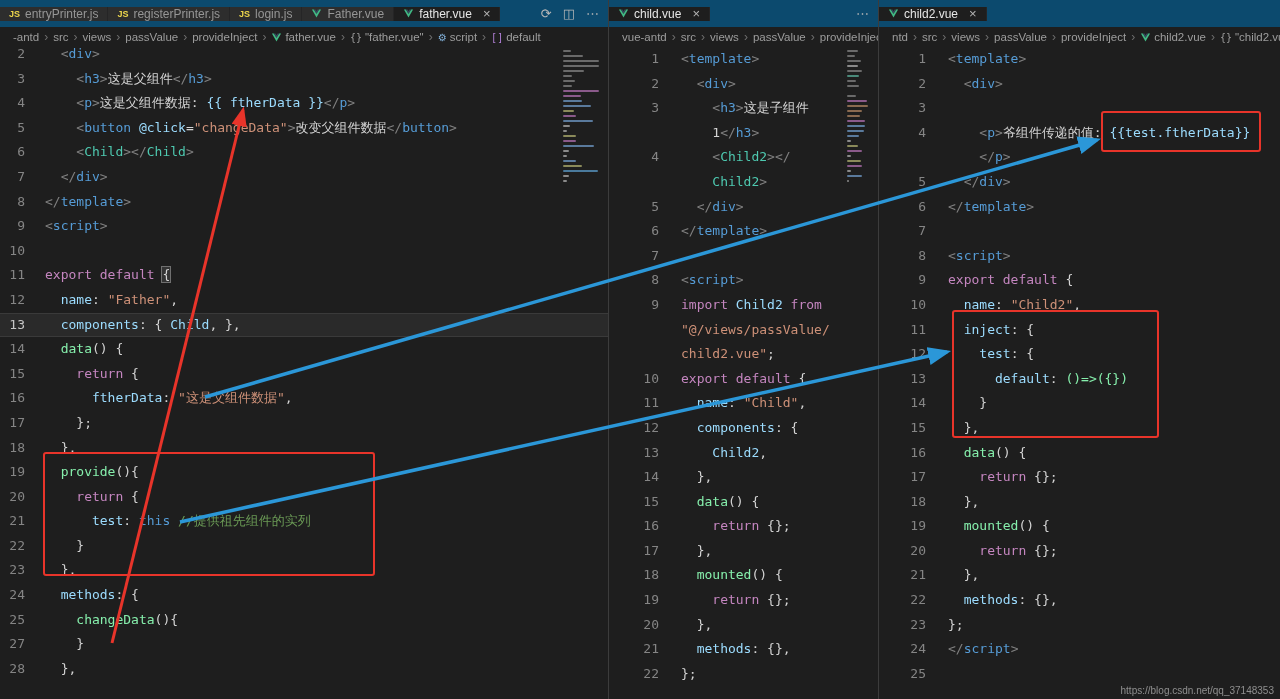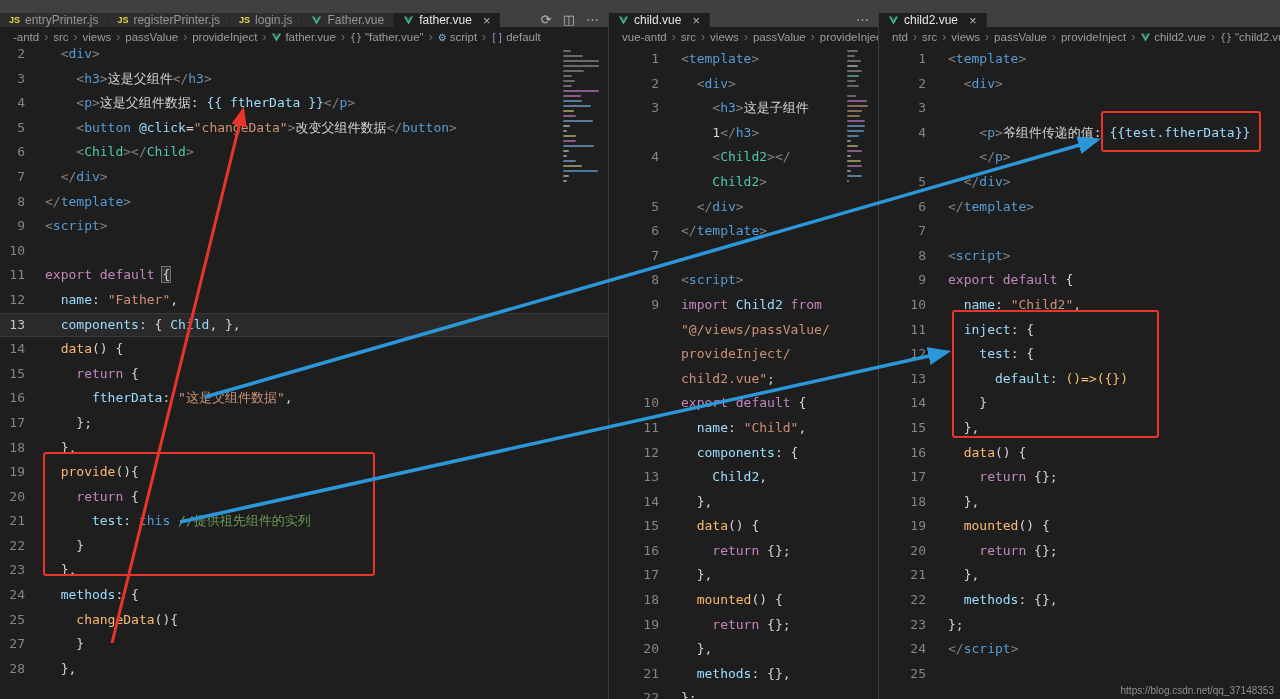--- a/index.html
+++ b/index.html
@@ -3,21 +3,21 @@
 <meta charset="utf-8">
 <style>
   *{margin:0;padding:0;box-sizing:border-box}
   html,body{width:1280px;height:699px;overflow:hidden;background:#1e1e1e}
   body{font-family:"Liberation Sans",sans-serif;position:relative}
   .screen{position:absolute;inset:0;width:1280px;height:699px;background:#1e1e1e;overflow:hidden}
   .pane{position:absolute;top:0;bottom:0;overflow:hidden;border-left:1px solid #3c3c3c}
   .pane-left{left:0;width:608px;border-left:none}
   .pane-mid{left:608px;width:270px}
   .pane-right{left:878px;width:402px}
-  .tab-bar{position:absolute;top:0;left:0;right:0;height:27px;background:#404040;display:flex;align-items:flex-end;z-index:10;overflow:hidden}
+  .tab-bar{position:absolute;top:0;left:0;right:0;height:27px;background:#0c4a6e;display:flex;align-items:center;z-index:10;overflow:hidden}
   .tab{display:flex;align-items:center;gap:5px;padding:0 9px;background:#2d2d2d;color:#969696;font-size:12px;border-right:1px solid #252526;white-space:nowrap;cursor:pointer}
   .tab.active{background:#1e1e1e;color:#e6e6e6}
   .tab-close{margin-left:6px;color:#b5b5b5;font-size:13px;line-height:1}
   .tab-actions{margin-left:auto;display:flex;align-items:center;gap:11px;padding:0 9px;color:#b8b8b8}
   .act{font-size:13px;cursor:pointer}
   .breadcrumb{position:absolute;top:27px;left:0;right:0;height:20px;background:#1e1e1e;display:flex;align-items:center;padding-left:13px;font-size:11.5px;color:#9d9d9d;white-space:nowrap;overflow:hidden;z-index:9}
   .bc-sep{margin:0 5px;color:#6e6e6e;font-size:12px}
   .bc-item{display:inline-flex;align-items:flex-end;gap:3px;cursor:pointer}
   .ficon{display:inline-flex;align-items:center;justify-content:center}
   .ficon svg{width:11px;height:11px}
@@ -29,21 +29,21 @@
   .pane-left .code-area{top:42px}
   .row{display:flex;height:24.6px;line-height:24.6px;white-space:pre}
   .row.current{background:rgba(255,255,255,.055);box-shadow:inset 0 1px 0 rgba(255,255,255,.08),inset 0 -1px 0 rgba(255,255,255,.08)}
   .ln{color:#858585;text-align:right;flex:none}
   .pane-left .ln{width:25px;margin-right:20px}
   .pane-mid .ln{width:50px;margin-right:22px}
   .pane-right .ln{width:47px;margin-right:22px}
   .row.current .ln{color:#c6c6c6}
   .tks{flex:none}
   .tk-p{color:#808080}.tk-t{color:#569cd6}.tk-a{color:#9cdcfe}.tk-s{color:#ce9178}
-  .tk-k{color:#c586c0}.tk-f{color:#fdba74}.tk-c{color:#6a9955}.tk-b{color:#569cd6}
+  .tk-k{color:#c586c0}.tk-f{color:#86efac}.tk-c{color:#6a9955}.tk-b{color:#569cd6}
   .tk-d{color:#d4d4d4}.tk-g{color:#4ec9b0}
   .tk-m{color:#d4d4d4;outline:1px solid #707070;background:rgba(110,110,110,.28)}
   .minimap{position:absolute;top:50px;z-index:5}
   .pane-left .minimap{left:563px;width:36px}
   .pane-mid .minimap{left:238px;width:26px}
   .mini-row{height:2px;margin-bottom:3px;border-radius:1px}
   .overlay{position:absolute;inset:0;width:1280px;height:699px;z-index:50;pointer-events:none}
   .ann-box{fill:none;stroke-width:2px;rx:2}
   .watermark{position:absolute;right:6px;bottom:3px;font-size:10px;color:#8f8f8f;z-index:60;text-decoration:none}
 </style>
@@ -239,21 +239,20 @@
         <div class="row"><span class="ln">3</span><span class="tks"><span class="tk-p">    &lt;</span><span class="tk-t">h3</span><span class="tk-p">&gt;</span><span class="tk-d">这是子组件</span></span></div>
         <div class="row"><span class="ln"></span><span class="tks"><span class="tk-d">    1</span><span class="tk-p">&lt;/</span><span class="tk-t">h3</span><span class="tk-p">&gt;</span></span></div>
         <div class="row"><span class="ln">4</span><span class="tks"><span class="tk-p">    &lt;</span><span class="tk-g">Child2</span><span class="tk-p">&gt;&lt;/</span></span></div>
         <div class="row"><span class="ln"></span><span class="tks"><span class="tk-g">    Child2</span><span class="tk-p">&gt;</span></span></div>
         <div class="row"><span class="ln">5</span><span class="tks"><span class="tk-p">  &lt;/</span><span class="tk-t">div</span><span class="tk-p">&gt;</span></span></div>
         <div class="row"><span class="ln">6</span><span class="tks"><span class="tk-p">&lt;/</span><span class="tk-t">template</span><span class="tk-p">&gt;</span></span></div>
         <div class="row"><span class="ln">7</span><span class="tks"></span></div>
         <div class="row"><span class="ln">8</span><span class="tks"><span class="tk-p">&lt;</span><span class="tk-t">script</span><span class="tk-p">&gt;</span></span></div>
         <div class="row"><span class="ln">9</span><span class="tks"><span class="tk-k">import</span><span class="tk-d"> </span><span class="tk-a">Child2</span><span class="tk-d"> </span><span class="tk-k">from</span></span></div>
         <div class="row"><span class="ln"></span><span class="tks"><span class="tk-s">"@/views/passValue/</span></span></div>
-        <div class="row"><span class="ln"></span><span class="tks"><span class="tk-s">provideInject/</span></span></div>
         <div class="row"><span class="ln"></span><span class="tks"><span class="tk-s">child2.vue"</span><span class="tk-d">;</span></span></div>
         <div class="row"><span class="ln">10</span><span class="tks"><span class="tk-k">export</span><span class="tk-d"> </span><span class="tk-k">default</span><span class="tk-d"> {</span></span></div>
         <div class="row"><span class="ln">11</span><span class="tks"><span class="tk-a">  name</span><span class="tk-d">: </span><span class="tk-s">"Child"</span><span class="tk-d">,</span></span></div>
         <div class="row"><span class="ln">12</span><span class="tks"><span class="tk-a">  components</span><span class="tk-d">: {</span></span></div>
         <div class="row"><span class="ln">13</span><span class="tks"><span class="tk-a">    Child2</span><span class="tk-d">,</span></span></div>
         <div class="row"><span class="ln">14</span><span class="tks"><span class="tk-d">  },</span></span></div>
         <div class="row"><span class="ln">15</span><span class="tks"><span class="tk-f">  data</span><span class="tk-d">() {</span></span></div>
         <div class="row"><span class="ln">16</span><span class="tks"><span class="tk-k">    return</span><span class="tk-d"> {};</span></span></div>
         <div class="row"><span class="ln">17</span><span class="tks"><span class="tk-d">  },</span></span></div>
         <div class="row"><span class="ln">18</span><span class="tks"><span class="tk-f">  mounted</span><span class="tk-d">() {</span></span></div>

